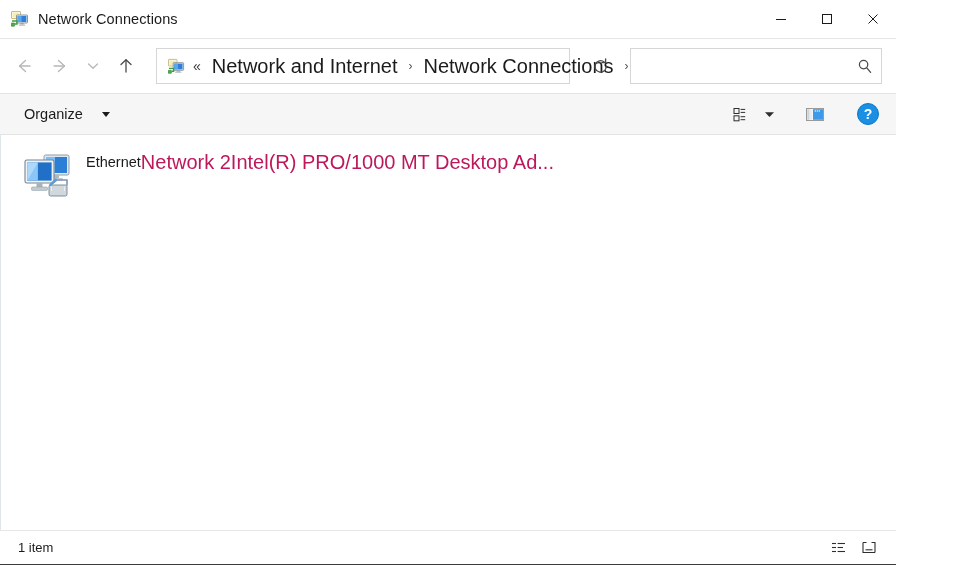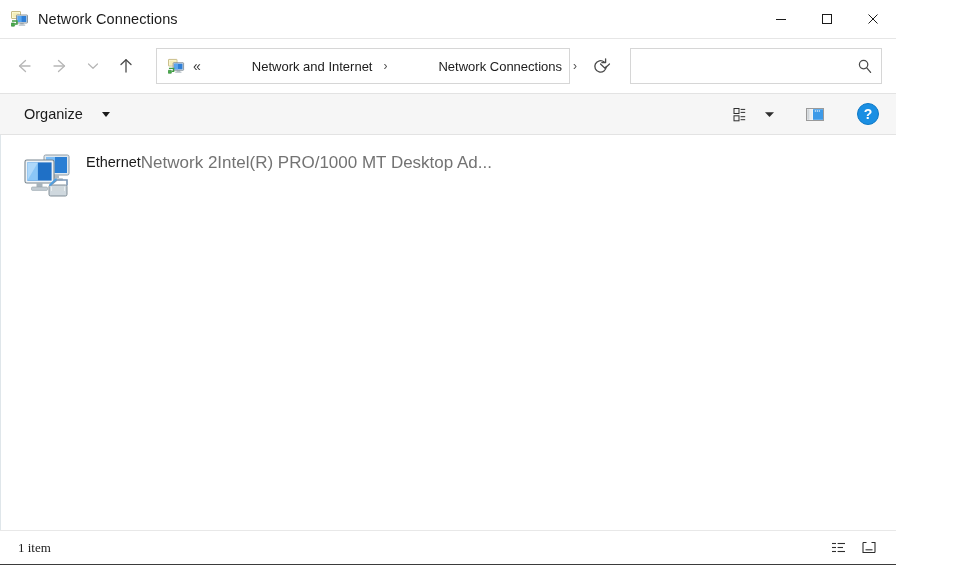--- a/index.html
+++ b/index.html
@@ -103,26 +103,25 @@
     position: relative;
     flex: 0 0 auto;
   }
   .crumb-chevrons {
     font-size: 14px;
     color: #3a3a3a;
     margin-right: 7px;
     flex: 0 0 auto;
   }
   .crumb {
-    font-size: 13px;
+    font-size: 20px;
     color: #1b1b1b;
     padding: 3px 4px;
     white-space: nowrap;
     flex: 0 0 auto;
-    margin-left: 40px;
   }
   .crumb-sep {
     color: #515151;
     font-size: 12px;
     padding: 0 7px;
     flex: 0 0 auto;
     user-select: none;
   }
   .addr-spacer { flex: 1 1 auto; min-width: 4px; }
   .addr-icon-btn {
@@ -241,41 +240,40 @@
     flex-direction: row;
     padding-top: 3px;
   }
   .item-name {
     font-size: 14.5px;
     color: #1b1b1b;
     line-height: 21px;
     white-space: nowrap;
   }
   .item-sub {
-    font-size: 17px;
-    color: #737373;
+    font-size: 20px;
+    color: #be185d;
     line-height: 21px;
     white-space: nowrap;
   }
 
   
   .statusbar {
     height: 34px;
     min-height: 34px;
     background: #ffffff;
     border-top: 1px solid #e8e8e8;
     display: flex;
     align-items: center;
     padding: 0 12px 0 18px;
     box-sizing: border-box;
   }
   .status-text {
     font-size: 13px;
     color: #1b1b1b;
-    font-family: Liberation Serif, serif;
   }
   .status-spacer { flex: 1 1 auto; }
   .status-btn {
     width: 30px;
     height: 26px;
     display: flex;
     align-items: center;
     justify-content: center;
   }
 

